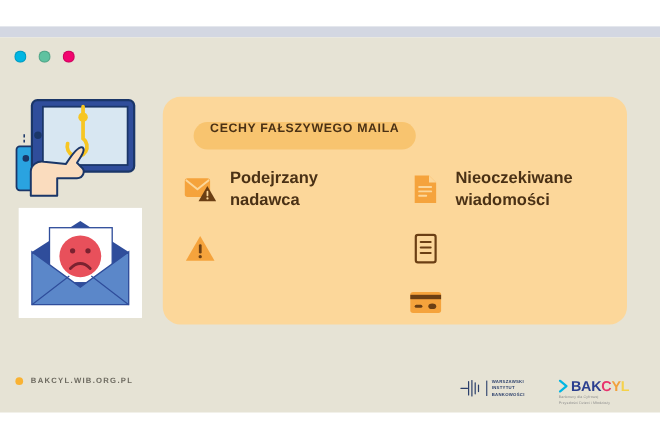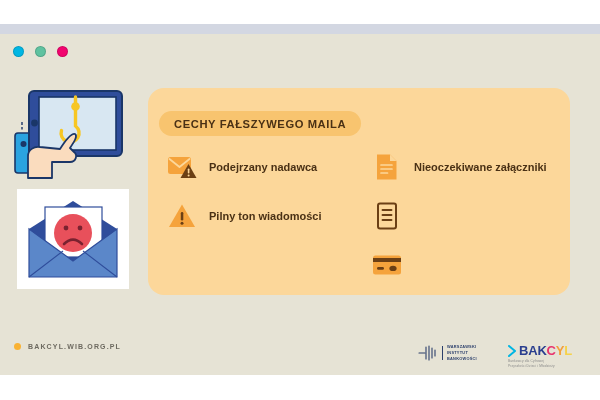--- a/index.html
+++ b/index.html
@@ -82,26 +82,26 @@
     left: 148px;
     top: 88px;
     width: 422px;
     height: 207px;
     background: #fcd79a;
     border-radius: 16px;
   }
 
   .title-pill {
     position: absolute;
-    left: 11px;
+    left: 28px;
     top: 23px;
     height: 25px;
     padding: 0 15px;
     display: flex;
-    align-items: center;
+    align-items: flex-start;
     background: #f8c46f;
     border-radius: 13px;
     font-size: 11.2px;
     font-weight: bold;
     letter-spacing: 0.6px;
     color: #4a3115;
     white-space: nowrap;
   }
 
   .cols {
@@ -126,21 +126,21 @@
   }
   .item-icon {
     width: 30px;
     height: 30px;
     flex: 0 0 30px;
     display: flex;
     align-items: center;
     justify-content: center;
   }
   .item-label {
-    font-size: 11px;
+    font-size: 15px;
     font-weight: bold;
     line-height: 1.32;
     color: #4a3115;
   }
 
   
   .footer-url {
     position: absolute;
     left: 14px;
     top: 343px;
@@ -307,41 +307,40 @@
         </div>
 
         <div class="item">
           <span class="item-icon">
             <svg width="28" height="26" viewBox="0 0 28 26">
               <path d="M14 1.5 L27 24 L1 24 Z" fill="#f5a33c"></path>
               <rect x="12.8" y="9" width="2.5" height="8.5" rx="1.25" fill="#6b3f14"></rect>
               <circle cx="14" cy="20.3" r="1.5" fill="#6b3f14"></circle>
             </svg>
           </span>
-          <span class="item-label">Pilny ton wiadomości</span>
         </div>
 
 
       </div>
 
       <div class="col">
 
         <div class="item">
           <span class="item-icon">
             <svg width="24" height="28" viewBox="0 0 24 28">
               <path d="M2 1.5 L15 1.5 L21.5 8 L21.5 26.5 L2 26.5 Z" fill="#f5a33c" rx="2"></path>
               <path d="M15 1.5 L15 8 L21.5 8" fill="#fcd79a"></path>
               <g stroke="#fcd79a" stroke-width="1.7" stroke-linecap="round">
                 <line x1="6" y1="12" x2="17" y2="12"></line>
                 <line x1="6" y1="16" x2="17" y2="16"></line>
                 <line x1="6" y1="20" x2="12.5" y2="20"></line>
               </g>
             </svg>
           </span>
-          <span class="item-label">Nieoczekiwane załączniki</span>
+          <span class="item-label">Nieoczekiwane wiadomości</span>
         </div>
 
         <div class="item">
           <span class="item-icon">
             <svg width="22" height="28" viewBox="0 0 22 28">
               <rect x="2" y="1.5" width="18" height="25" rx="2" fill="none" stroke="#6b3f14" stroke-width="2"></rect>
               <g stroke="#6b3f14" stroke-width="1.9" stroke-linecap="round">
                 <line x1="6.5" y1="8" x2="15.5" y2="8"></line>
                 <line x1="6.5" y1="13" x2="15.5" y2="13"></line>
                 <line x1="6.5" y1="18" x2="15.5" y2="18"></line>

